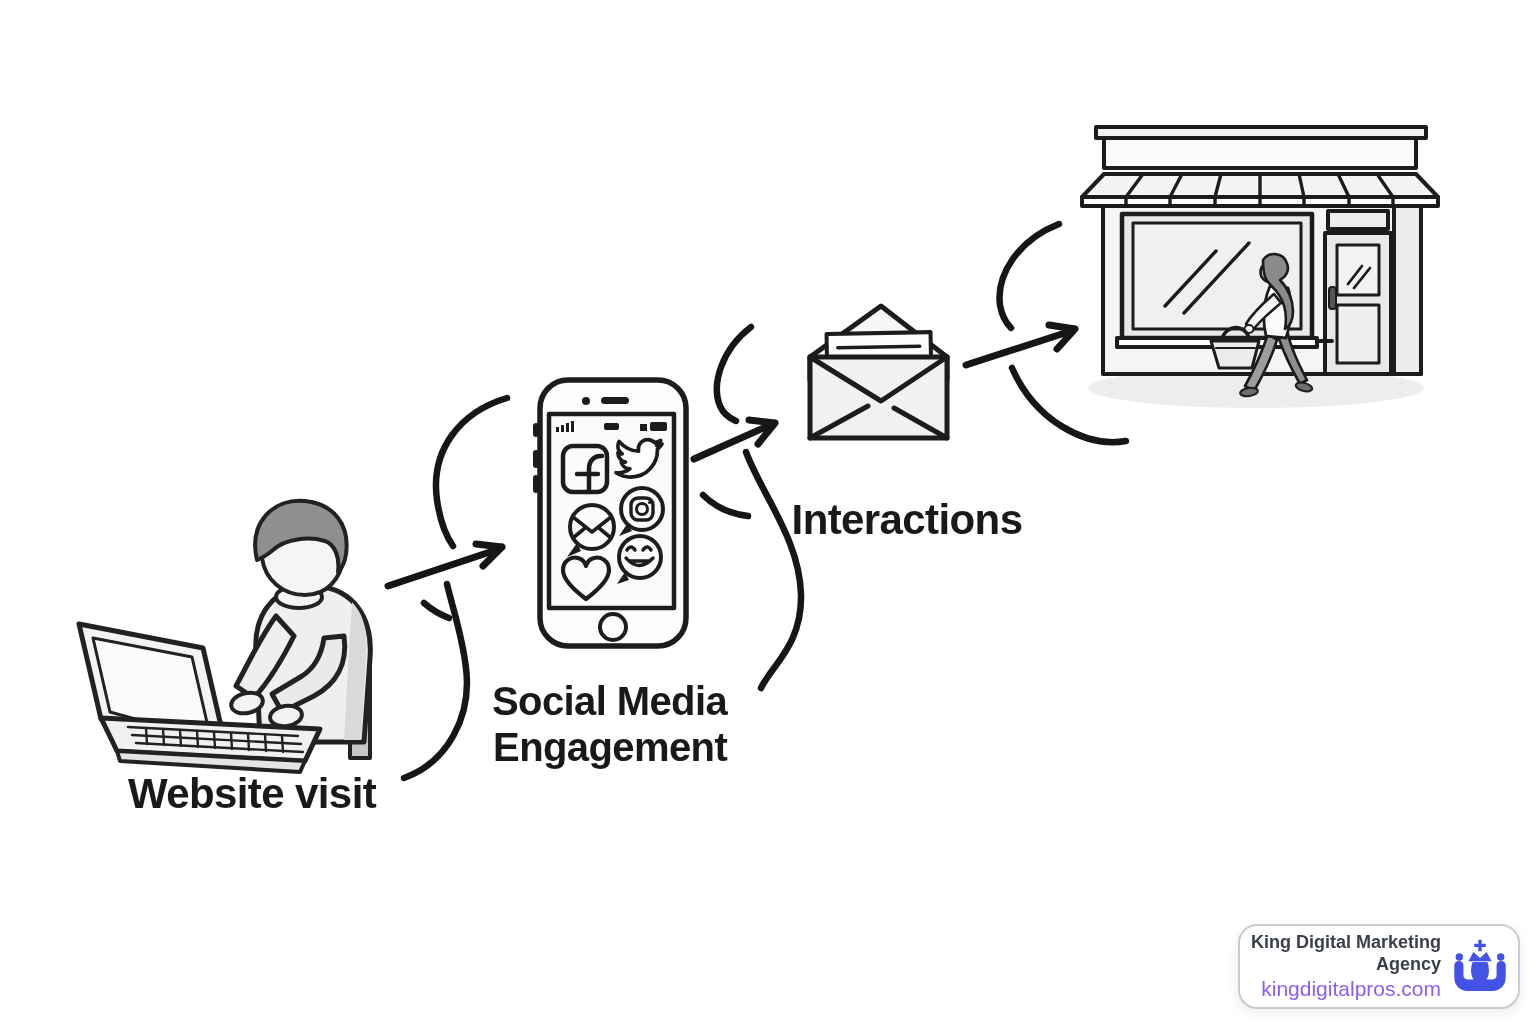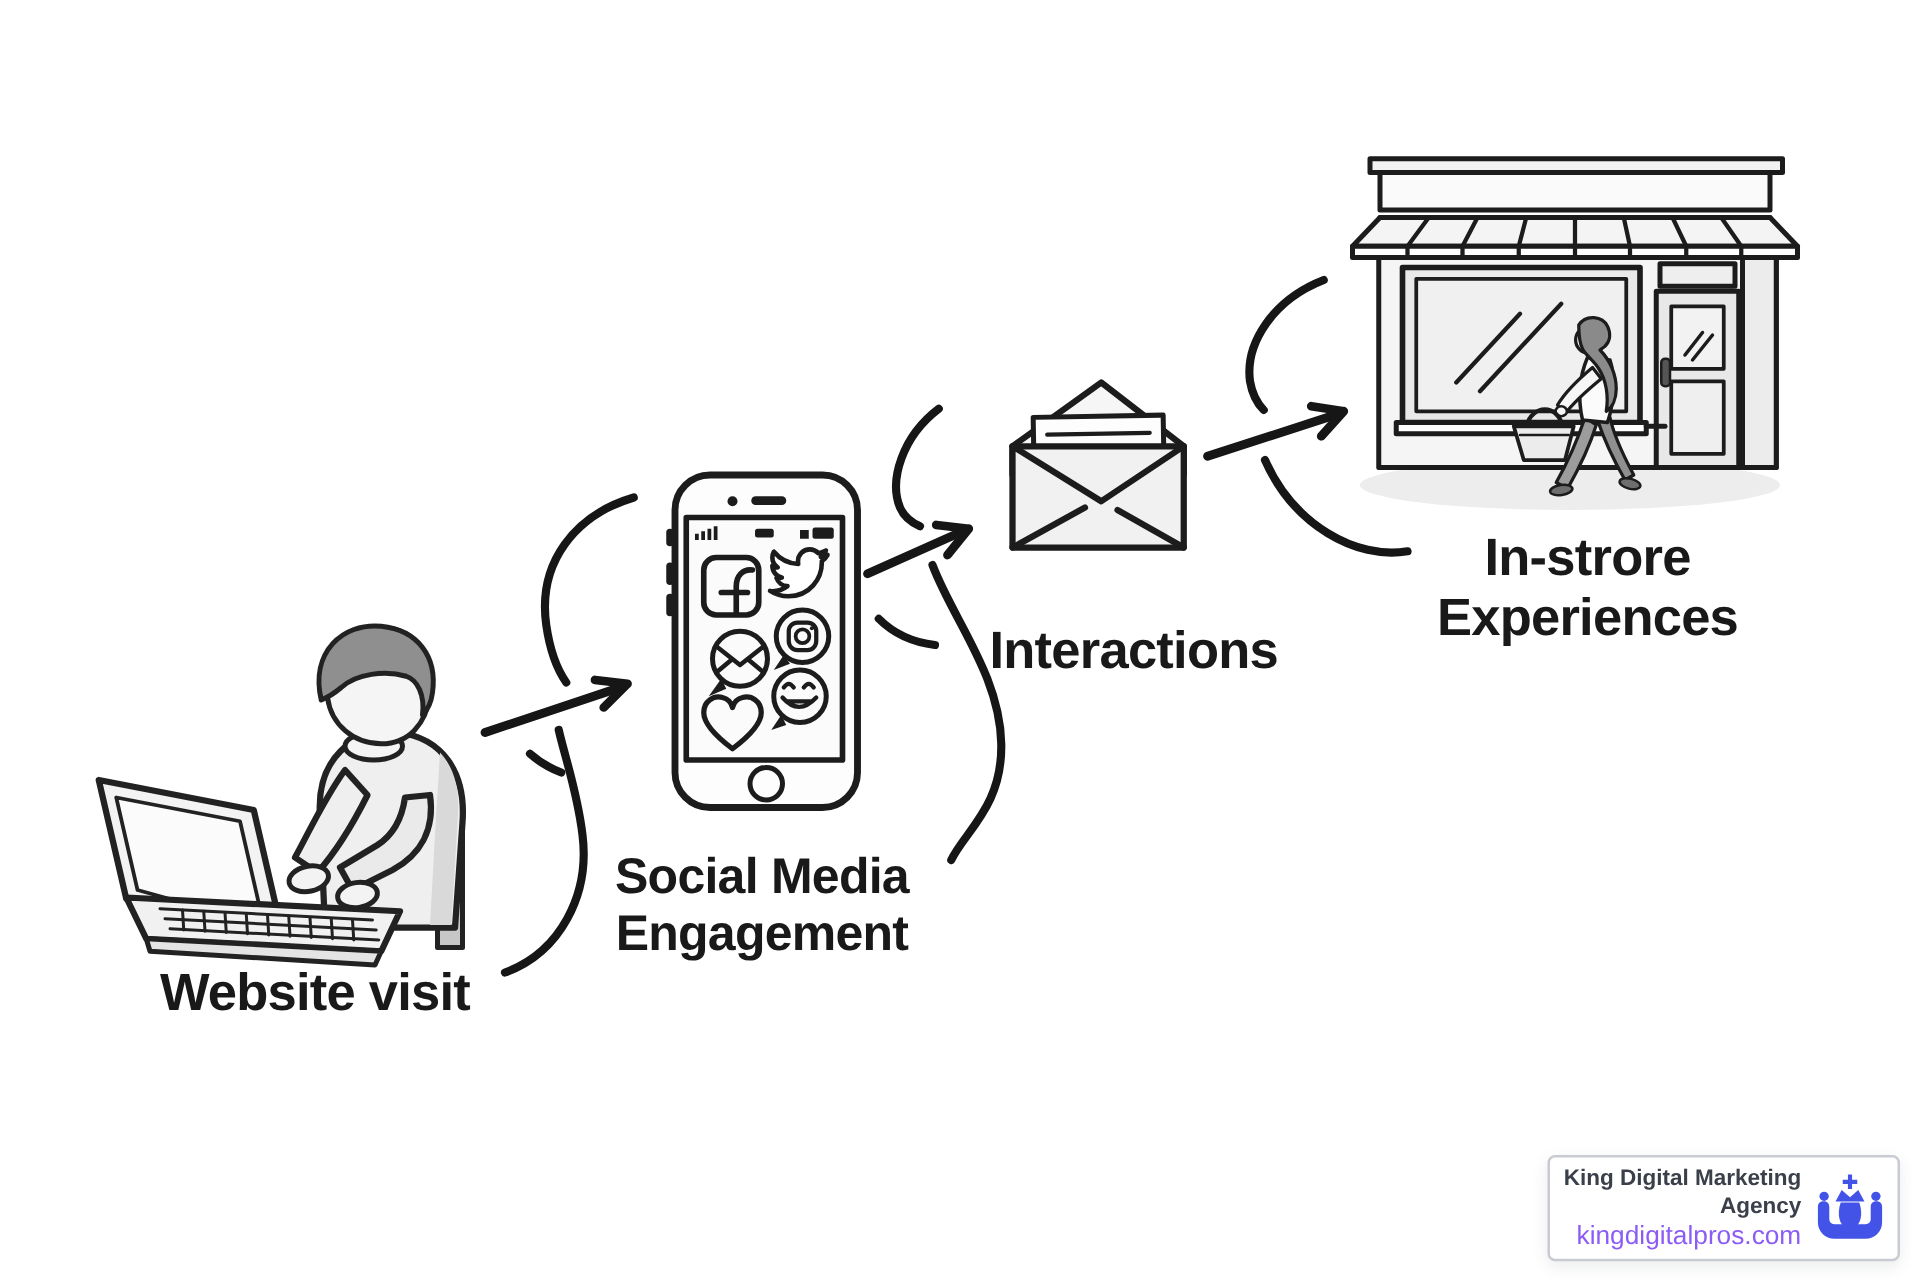--- a/index.html
+++ b/index.html
@@ -1,25 +1,25 @@
 <!DOCTYPE html>
 <html><head>
 <meta charset="utf-8">
 <style>
   html,body{margin:0;padding:0;background:#fff;}
   .canvas{position:relative;width:1536px;height:1024px;background:#ffffff;overflow:hidden;
           font-family:"Liberation Sans",sans-serif;}
   .art{position:absolute;left:0;top:0;}
   .label{position:absolute;font-weight:700;color:#191919;letter-spacing:-0.6px;}
   #lbl-website{left:108px;top:770px;width:288px;text-align:center;font-size:42px;}
-  #lbl-social{left:492px;top:678px;font-size:40px;line-height:46px;text-align:center;}
+  #lbl-social{left:492px;top:678px;font-size:40px;line-height:46px;text-align:right;}
   #lbl-interactions{left:762px;top:496px;width:290px;text-align:center;font-size:42px;}
   #lbl-instore{left:1133px;top:422px;width:274px;text-align:center;font-size:42px;line-height:48px;}
   .badge{position:absolute;left:1238px;top:924px;width:282px;height:85px;background:#ffffff;
-         border:2px solid #c9cbd2;border-radius:6px;box-shadow:0 4px 12px rgba(60,64,76,.10);
+         border:2px solid #c9cbd2;border-radius:19px;box-shadow:0 4px 12px rgba(60,64,76,.10);
          display:flex;align-items:center;justify-content:flex-end;gap:10px;box-sizing:border-box;
          padding-right:9px;}
   .badge-text{text-align:right;line-height:1.25;}
   .badge-name{font-weight:700;font-size:18px;color:#3a3f49;}
   .badge-site{font-weight:400;font-size:21px;color:#8b5cf6;}
   .badge-logo{width:58px;height:60px;flex:0 0 auto;}
 </style>
 </head>
 <body>
 
@@ -197,24 +197,20 @@
 
   <div class="label" id="lbl-website">Website visit</div>
 
   <div class="label" id="lbl-social">
     <div>Social Media</div>
     <div>Engagement</div>
   </div>
 
   <div class="label" id="lbl-interactions">Interactions</div>
 
-  <div class="label" id="lbl-instore">
-    <div>In-strore</div>
-    <div>Experiences</div>
-  </div>
 
   <div class="badge">
     <div class="badge-text">
       <div class="badge-name">King Digital Marketing Agency</div>
       <div class="badge-site">kingdigitalpros.com</div>
     </div>
     <svg class="badge-logo" viewBox="0 0 70 70">
       <g fill="#4353e8">
         <circle cx="10" cy="23" r="4.5"></circle>
         <circle cx="60" cy="23" r="4.5"></circle>

